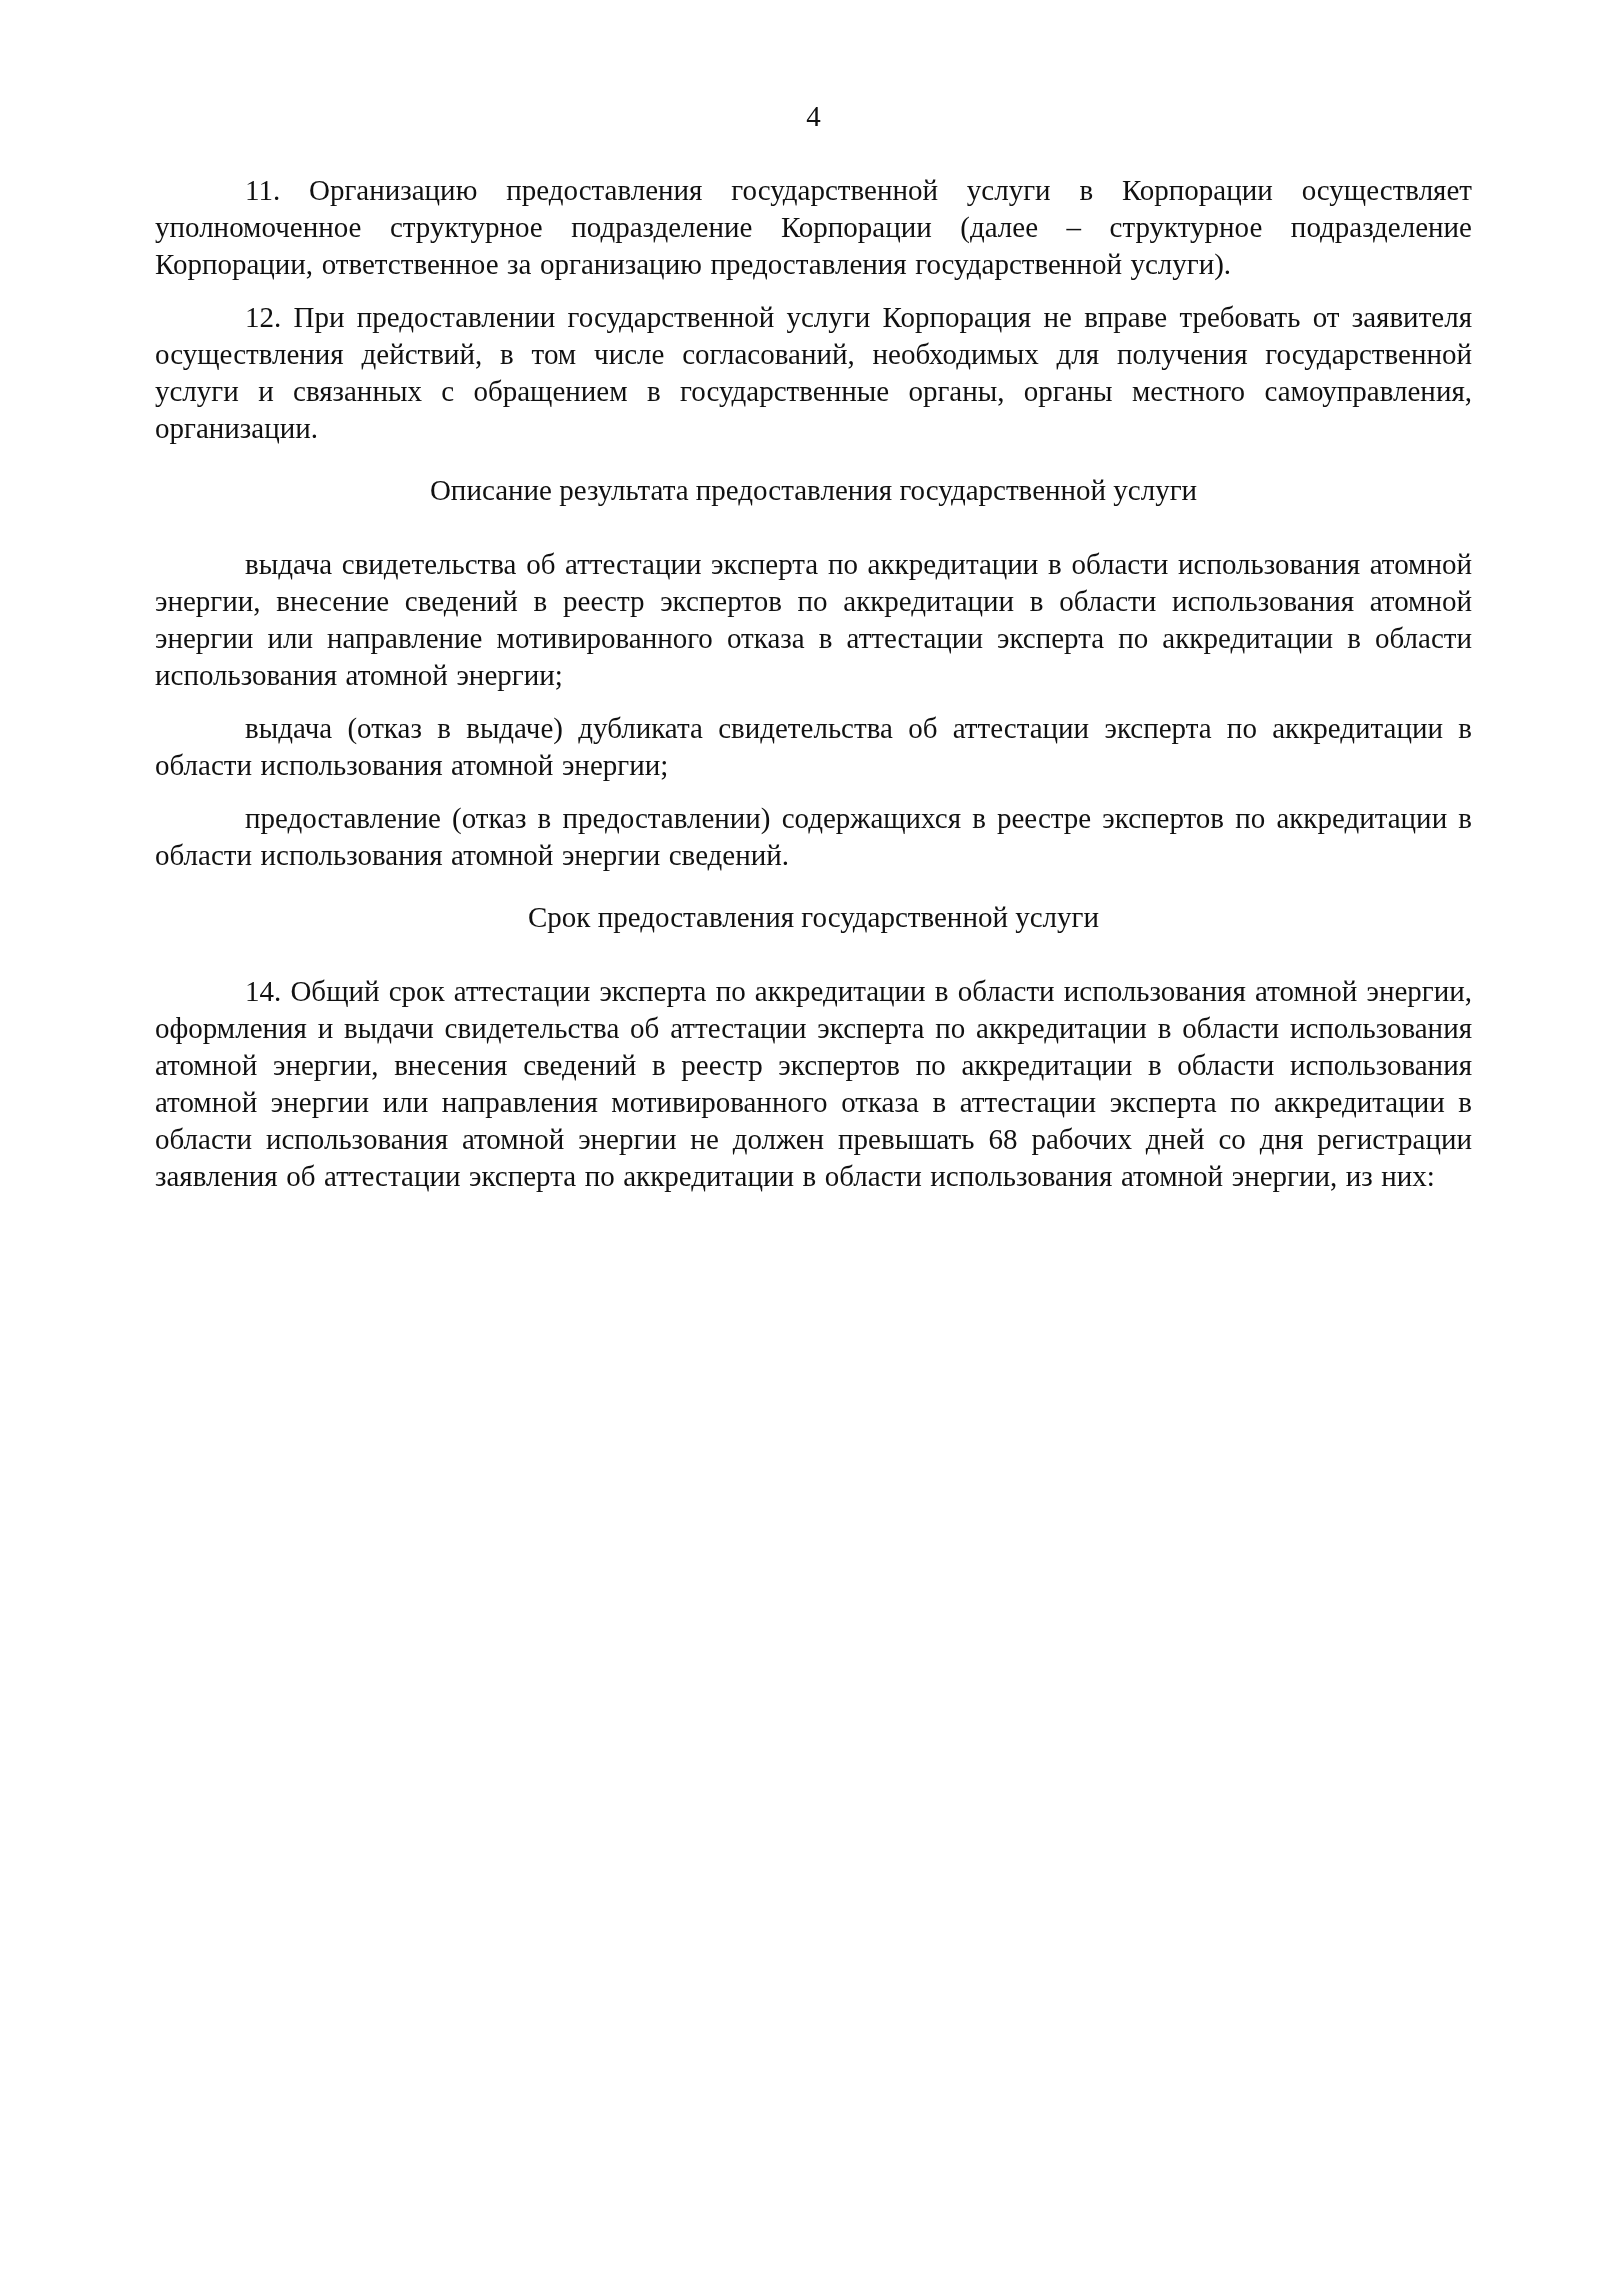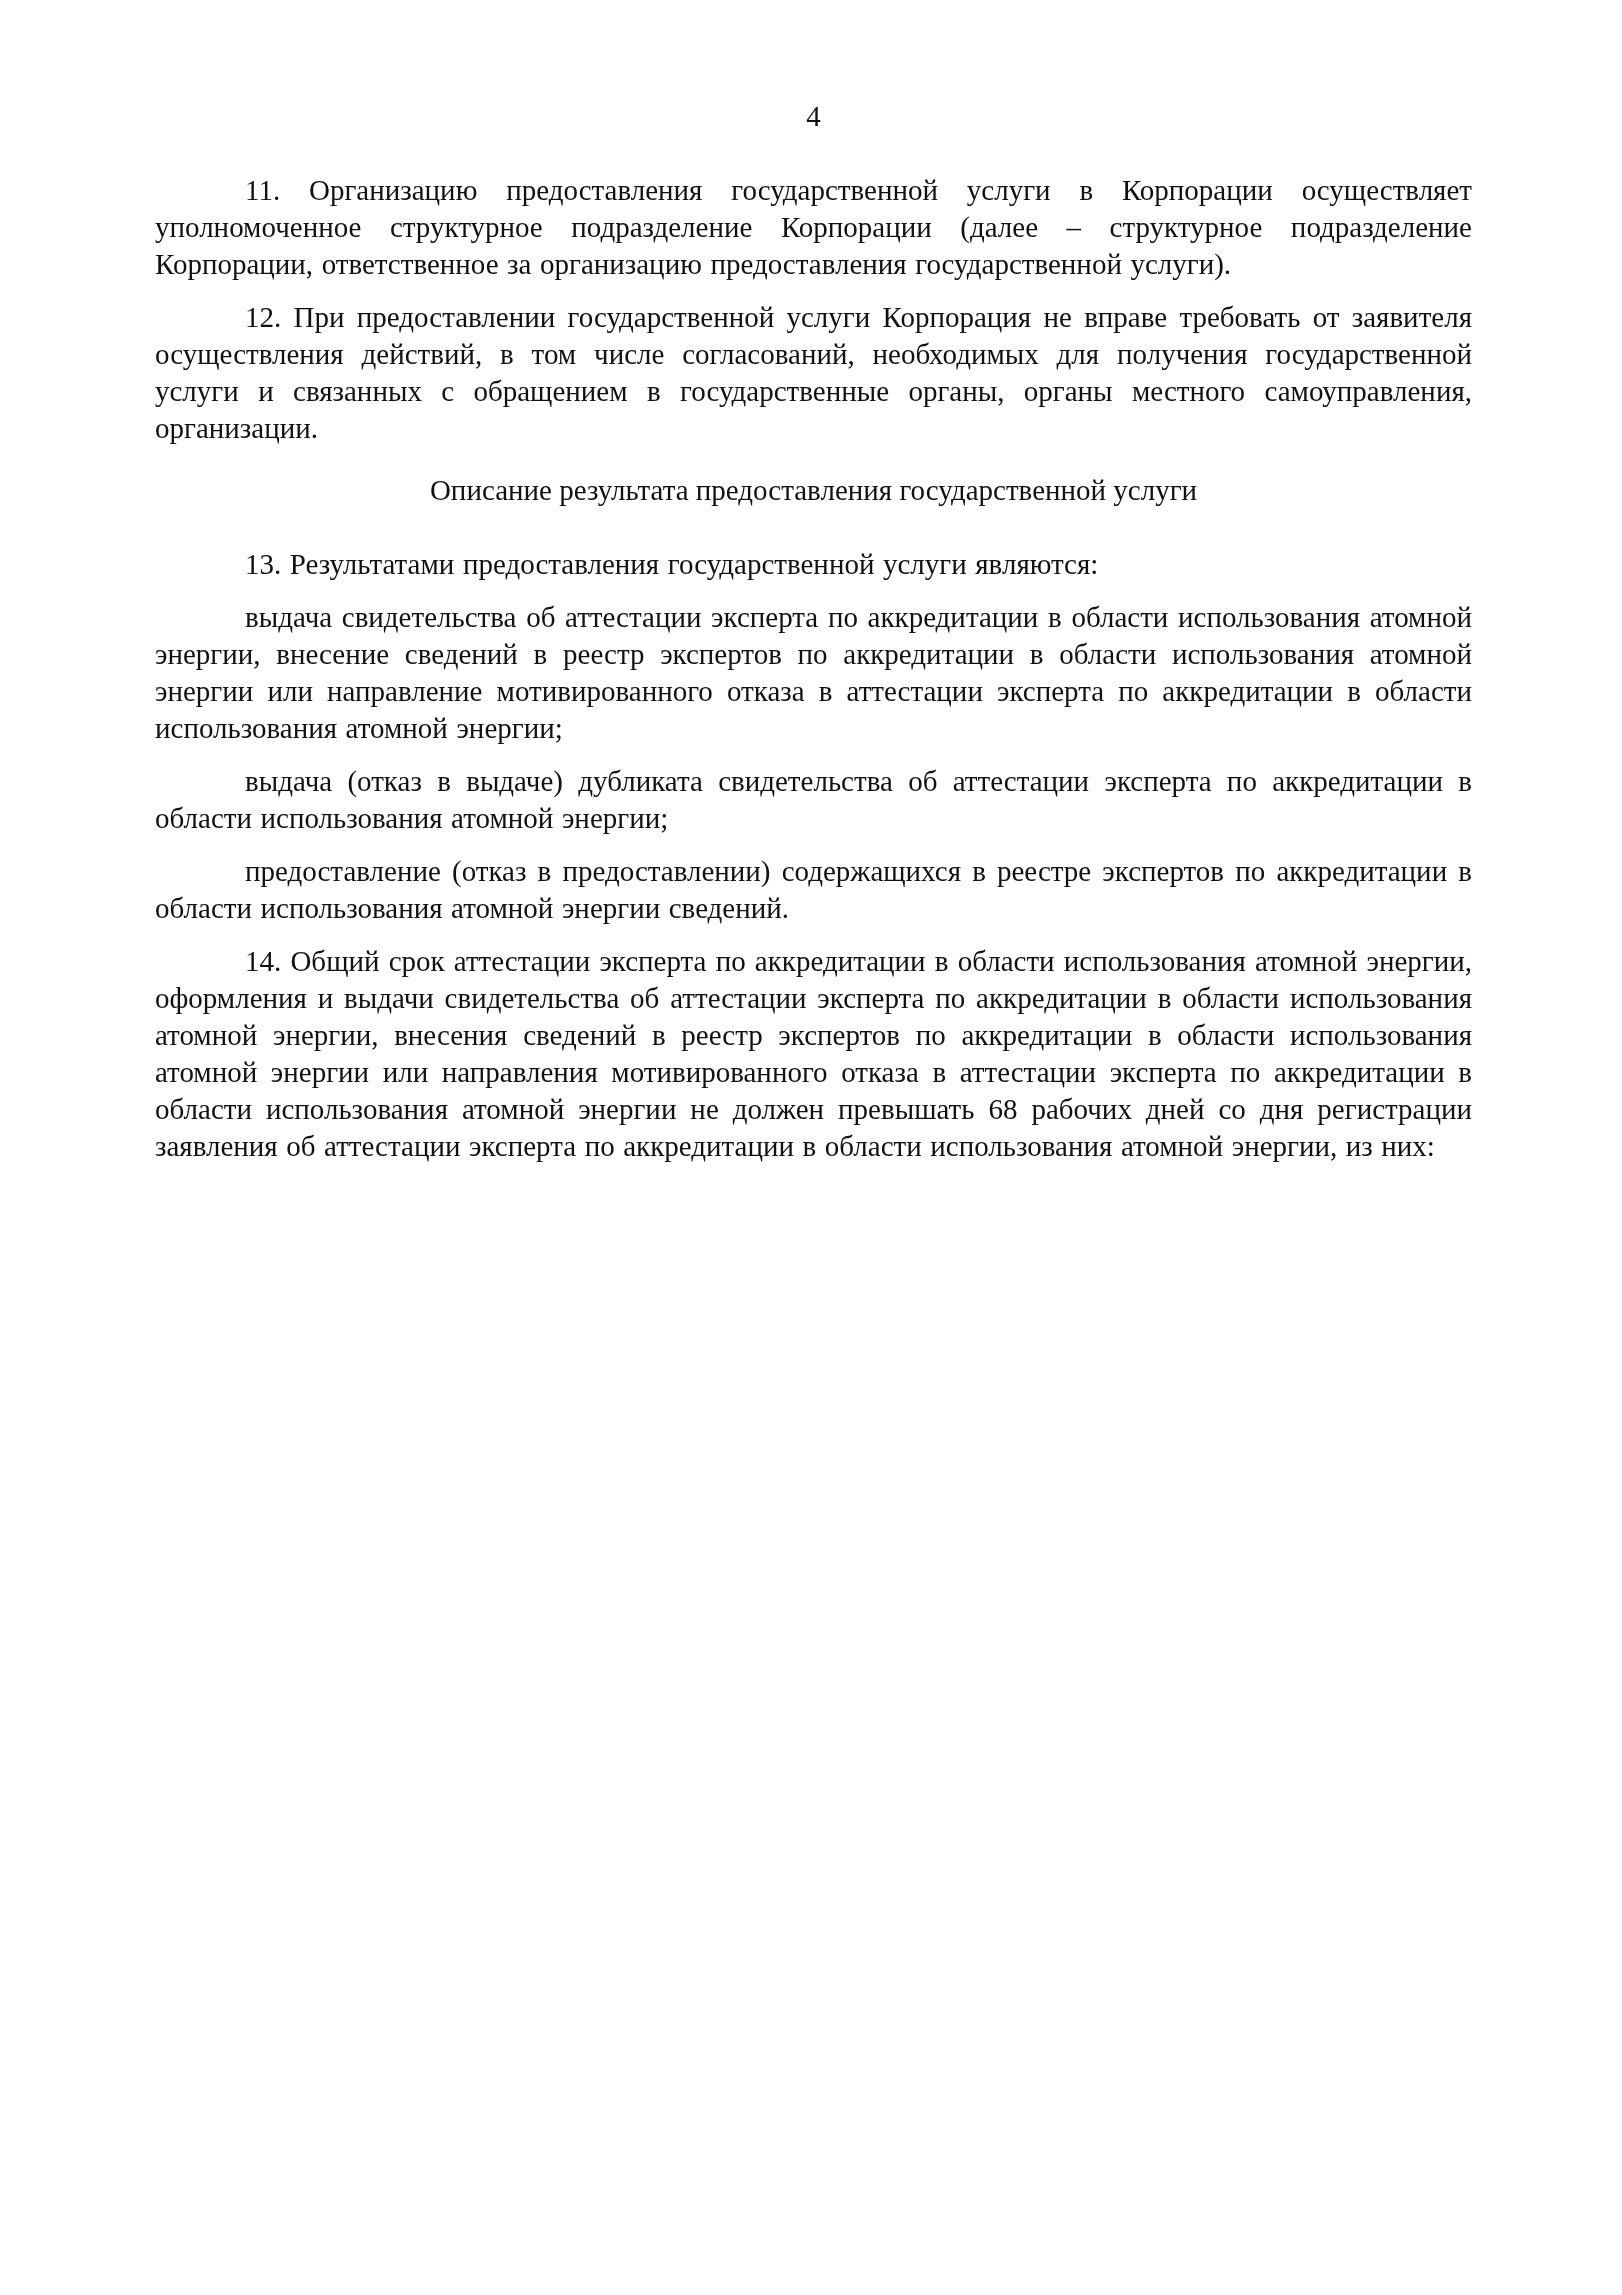--- a/index.html
+++ b/index.html
@@ -49,22 +49,22 @@
 
 <div class="page">
   <div class="content">
     <div class="page-number">4</div>
 
     <p class="para">11. Организацию предоставления государственной услуги в Корпорации осуществляет уполномоченное структурное подразделение Корпорации (далее – структурное подразделение Корпорации, ответственное за организацию предоставления государственной услуги).</p>
     <p class="para">12. При предоставлении государственной услуги Корпорация не вправе требовать от заявителя осуществления действий, в том числе согласований, необходимых для получения государственной услуги и связанных с обращением в государственные органы, органы местного самоуправления, организации.</p>
 
     <div class="heading">Описание результата предоставления государственной услуги</div>
 
-    <p class="para">13. Результатами предоставления государственной услуги являются:</p>
     <p class="para">выдача свидетельства об аттестации эксперта по аккредитации в области использования атомной энергии, внесение сведений в реестр экспертов по аккредитации в области использования атомной энергии или направление мотивированного отказа в аттестации эксперта по аккредитации в области использования атомной энергии;</p>
     <p class="para">выдача (отказ в выдаче) дубликата свидетельства об аттестации эксперта по аккредитации в области использования атомной энергии;</p>
     <p class="para">предоставление (отказ в предоставлении) содержащихся в реестре экспертов по аккредитации в области использования атомной энергии сведений.</p>
 
+    <div class="heading">Срок предоставления государственной услуги</div>
 
     <p class="para">14. Общий срок аттестации эксперта по аккредитации в области использования атомной энергии, оформления и выдачи свидетельства об аттестации эксперта по аккредитации в области использования атомной энергии, внесения сведений в реестр экспертов по аккредитации в области использования атомной энергии или направления мотивированного отказа в аттестации эксперта по аккредитации в области использования атомной энергии не должен превышать 68 рабочих дней со дня регистрации заявления об аттестации эксперта по аккредитации в области использования атомной энергии, из них:</p>
   </div>
 </div>
 
 
 </body></html>

